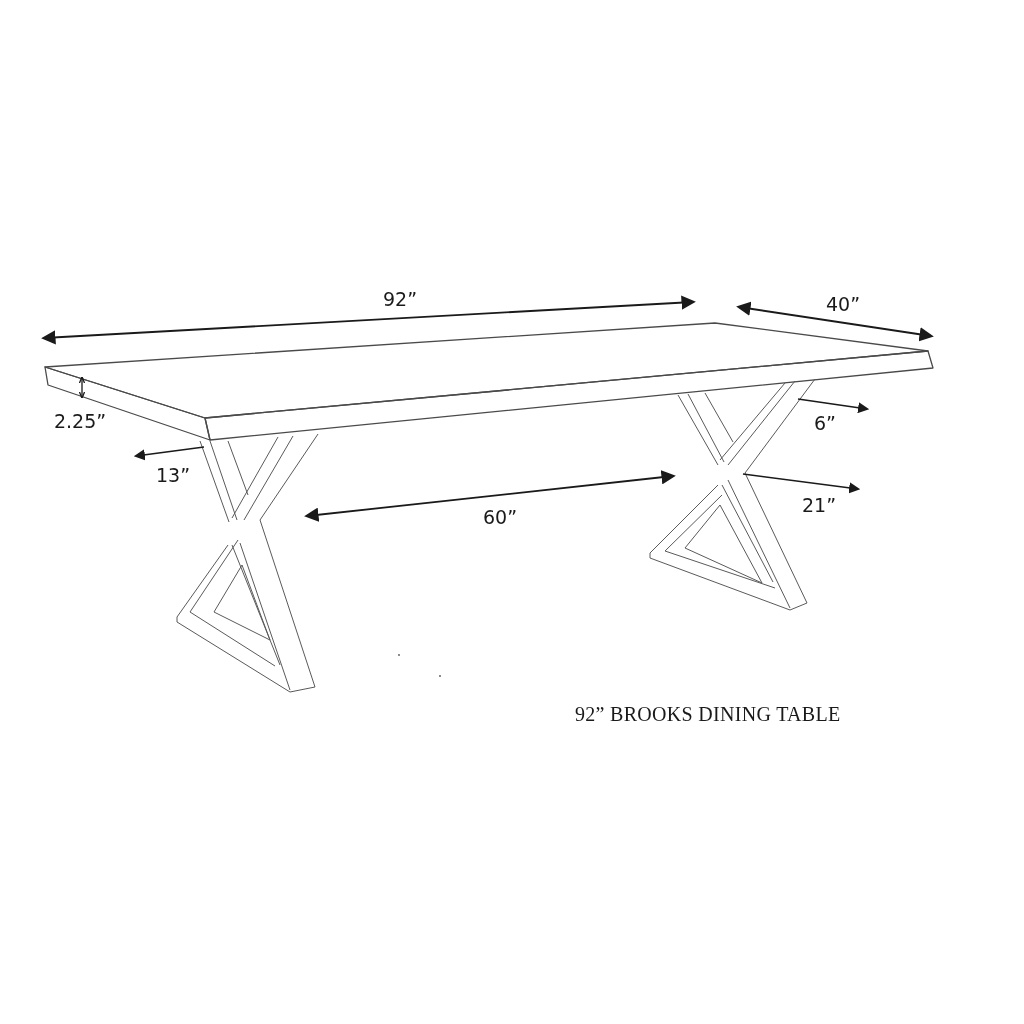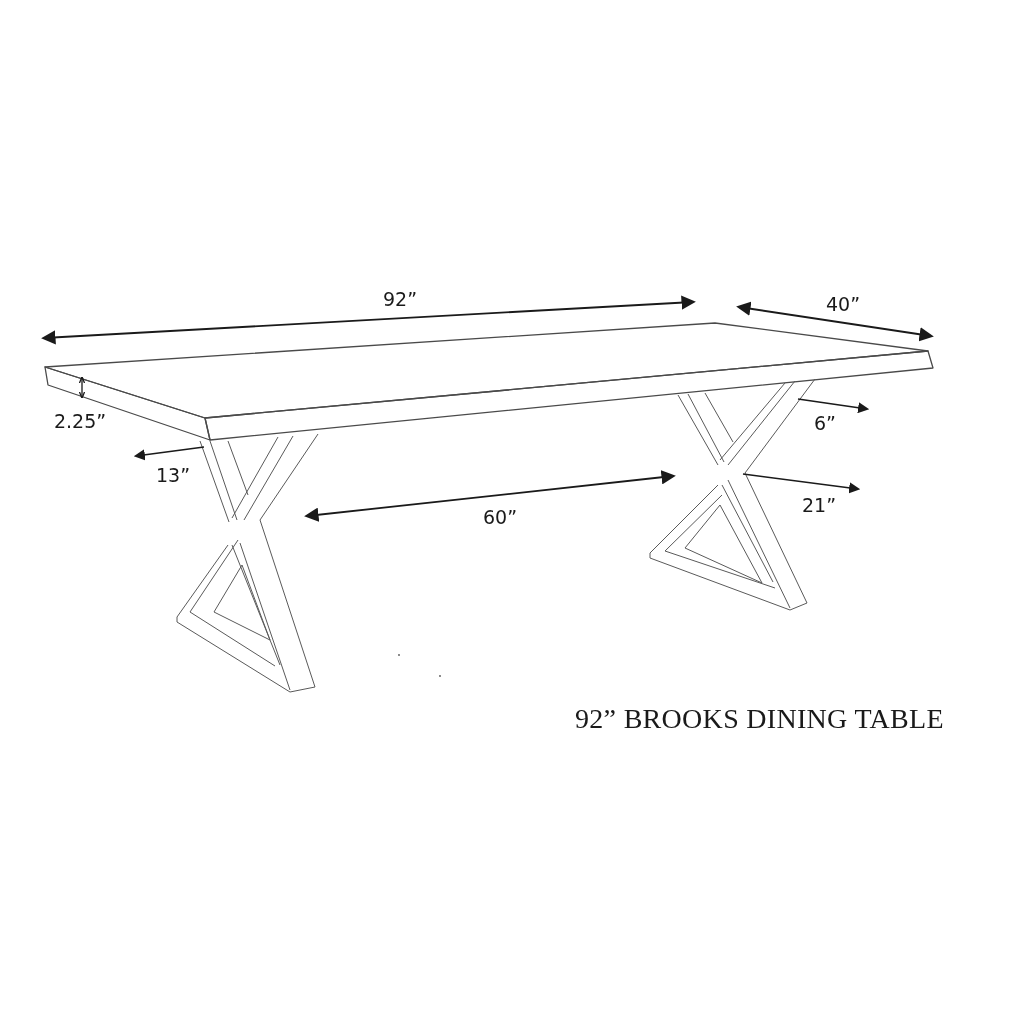--- a/index.html
+++ b/index.html
@@ -2,21 +2,21 @@
 <html><head>
 <meta charset="utf-8">
 <style>
   html, body { margin: 0; padding: 0; background: #ffffff; }
   body { width: 1024px; height: 1024px; position: relative; overflow: hidden; }
   #canvas { position: absolute; left: 0; top: 0; width: 1024px; height: 1024px; }
   .outline { fill: none; stroke: #4a4a4a; stroke-width: 1.3; stroke-linejoin: round; stroke-linecap: round; }
   .outline-thin { fill: none; stroke: #5a5a5a; stroke-width: 1; }
   .dim-line { stroke: #1a1a1a; stroke-width: 1.8; fill: none; }
   .dim-label { font-family: "DejaVu Sans", "Liberation Sans", sans-serif; font-size: 19px; fill: #1a1a1a; }
-  .title { position: absolute; left: 575px; top: 703px; font-family: "Liberation Serif", "DejaVu Serif", serif; font-size: 28px; color: #1a1a1a; letter-spacing: 0.3px; white-space: nowrap; }
+  .title { position: absolute; left: 575px; top: 703px; font-family: "Liberation Serif", "DejaVu Serif", serif; font-size: 20px; color: #1a1a1a; letter-spacing: 0.3px; white-space: nowrap; }
 </style>
 </head>
 <body>
 
 <svg id="canvas" viewBox="0 0 1024 1024" xmlns="http://www.w3.org/2000/svg">
   <defs>
     <marker id="arrowhead" viewBox="0 0 10 10" refX="8" refY="5" markerWidth="8" markerHeight="8" orient="auto-start-reverse">
       <path d="M0,0 L10,5 L0,10 z" fill="#1a1a1a"></path>
     </marker>
     <marker id="arrowsmall" viewBox="0 0 10 10" refX="8" refY="5" markerWidth="5" markerHeight="5" orient="auto-start-reverse">

